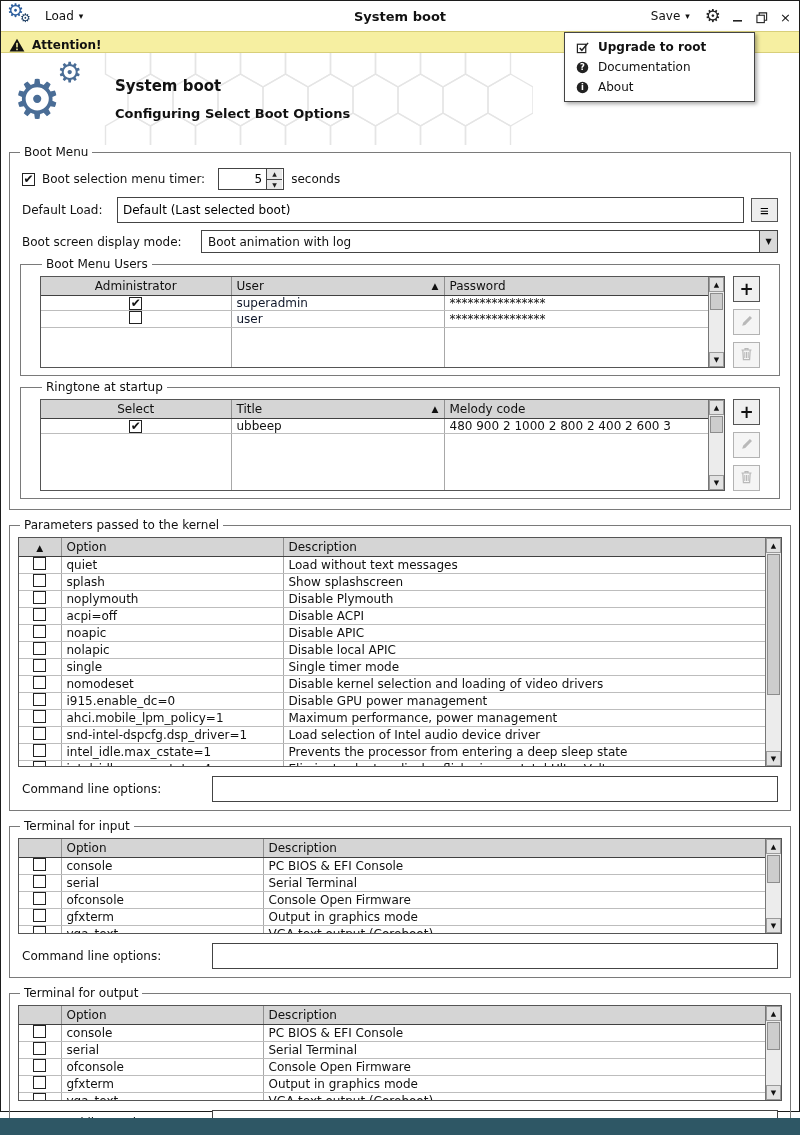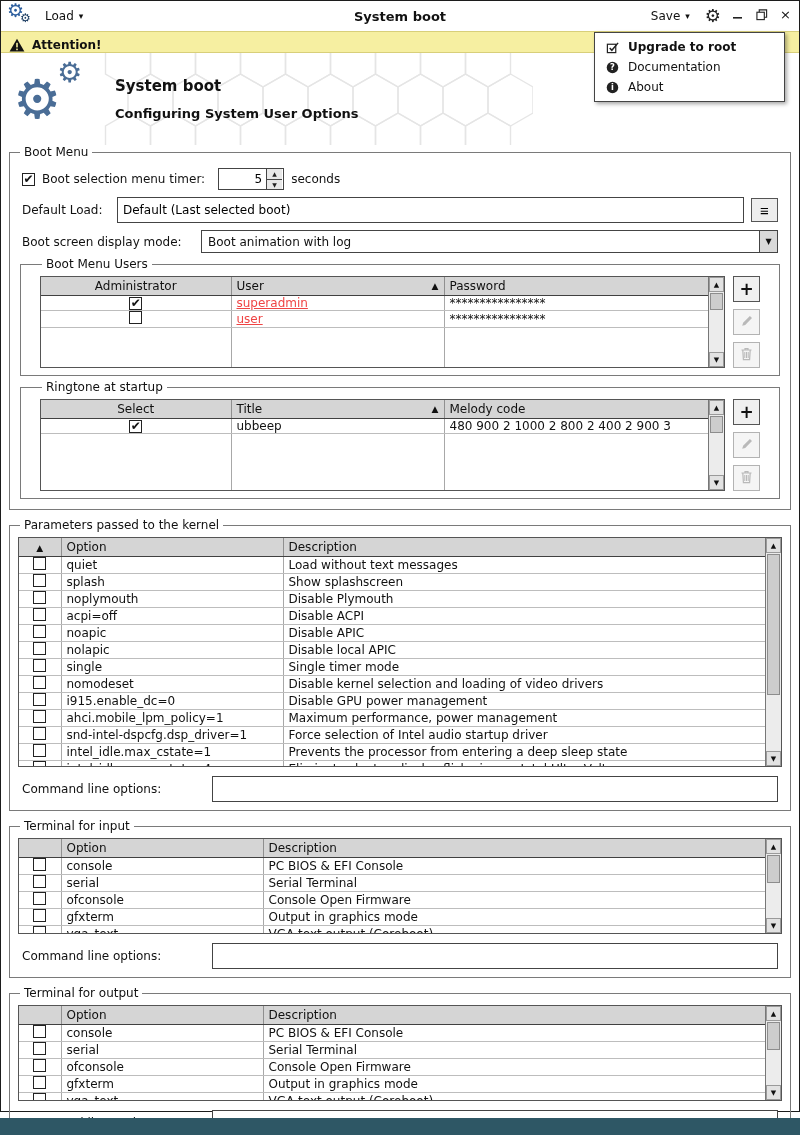--- a/index.html
+++ b/index.html
@@ -9,29 +9,29 @@
   .taskbar{position:absolute;left:0;bottom:0;width:800px;height:17px;background:#2e5765}
 
   
   .titlebar{flex:0 0 30px;display:flex;align-items:center;gap:4px;padding:0 6px;position:relative;background:#fff}
   .app-icon{position:relative;width:28px;height:26px;flex:0 0 28px}
   .app-icon .g1{position:absolute;left:0;top:-2px;font-size:19px;line-height:1;color:#2c5e9e}
   .app-icon .g2{position:absolute;left:13px;top:9px;font-size:12px;line-height:1;color:#14365c}
   .tb-btn{display:flex;align-items:center;gap:5px;padding:2px 6px;cursor:pointer}
   .car{font-size:9px}
   .tb-title{position:absolute;left:200px;right:200px;text-align:center;font-weight:bold;font-size:13px;pointer-events:none}
-  .tb-right{margin-left:auto;display:flex;align-items:flex-start;gap:9px}
+  .tb-right{margin-left:auto;display:flex;align-items:flex-end;gap:9px}
   .gear-btn{font-size:18px;line-height:1;color:#222;cursor:pointer}
   .win-btn{width:15px;height:15px;display:flex;align-items:center;justify-content:center;font-size:13px;cursor:pointer}
 
   
   .banner{flex:0 0 22px;background:#f6efa1;border-top:1px solid #d8cf7a;border-bottom:1px solid #d8cf7a;display:flex;align-items:flex-end;gap:7px;padding:0 8px;font-weight:bold}
 
   
-  .popup{position:absolute;left:593px;top:31px;width:191px;background:#fff;border:1px solid #444;box-shadow:2px 2px 4px rgba(0,0,0,.35);z-index:60;padding:4px 0}
+  .popup{position:absolute;left:563px;top:31px;width:191px;background:#fff;border:1px solid #444;box-shadow:2px 2px 4px rgba(0,0,0,.35);z-index:60;padding:4px 0}
   .menu-item{display:flex;align-items:center;gap:9px;padding:3px 10px;cursor:pointer}
   .menu-item.strong{font-weight:bold}
   .mi-icon{width:14px;height:14px;display:flex;align-items:center;justify-content:center}
 
   
   .page-header{flex:0 0 92px;position:relative;display:flex;align-items:center;padding:4px 12px;overflow:hidden}
   .hexes{position:absolute;left:102px;top:0;opacity:.5;pointer-events:none}
   .logo{position:relative;width:74px;height:80px;flex:0 0 74px}
   .logo .lg1{position:absolute;left:0;top:14px;font-size:54px;line-height:1;color:#4a6d96}
   .logo .lg2{position:absolute;left:44px;top:0;font-size:28px;line-height:1;color:#4a6d96}
@@ -70,21 +70,21 @@
   .h-kernel{height:230px}
   .h-term{height:96px}
   table.grid{border-collapse:collapse;table-layout:fixed;width:calc(100% - 16px);height:100%}
   .grid th{background:#d5d5d5;border-right:1px solid #8f8f8f;border-bottom:1px solid #404040;font-weight:normal;text-align:left;padding:1px 5px;height:18px;overflow:hidden;white-space:nowrap}
   .grid th.ctr,.grid td.ctr{text-align:center}
   .th-flex{display:flex;justify-content:space-between;align-items:center}
   .sort{font-size:9px}
   .grid td{border-right:1px solid #a8a8a8;border-bottom:1px solid #bdbdbd;padding:0 5px;height:15px;white-space:nowrap;overflow:hidden}
   .grid th:last-child,.grid td:last-child{border-right:none}
   .grid tr.filler td{border-bottom:none;height:auto}
-  .link{color:#ef4444;text-decoration:underline;cursor:pointer}
+  .link{color:#0f172a;cursor:pointer}
 
   .vscroll{position:absolute;top:0;right:0;bottom:0;width:16px;border-left:1px solid #777;background:#ececec;display:flex;flex-direction:column}
   .sb-btn{flex:0 0 15px;border:1px solid #9a9a9a;background:#e2e2e2;display:flex;align-items:center;justify-content:center;font-size:7px;color:#111;cursor:pointer}
   .sb-track{flex:1;position:relative;margin:1px}
   .sb-thumb{position:absolute;left:0;right:0;top:0;background:#cdcdcd;border:1px solid #8d8d8d;cursor:grab}
 
   .btncol{display:flex;flex-direction:column;gap:7px;flex:0 0 27px}
   .act{width:27px;height:26px;border:1px solid #555;background:#f0f0f0;display:flex;align-items:center;justify-content:center;font-size:17px;font-weight:bold;padding:0;font-family:inherit;cursor:pointer;color:#111}
   .act.disabled{border-color:#b3b3b3;background:#f5f5f5;cursor:default}
 
@@ -198,21 +198,21 @@
         <use href="#hex" x="295" y="86"></use>
         <use href="#hex" x="340" y="86"></use>
         <use href="#hex" x="385" y="86"></use>
     </svg>
     <div class="logo">
       <span class="lg1">⚙</span>
       <span class="lg2">⚙</span>
     </div>
     <div class="head-text">
       <div class="h-title">System boot</div>
-      <div class="h-sub">Configuring System User Options</div>
+      <div class="h-sub">Configuring Select Boot Options</div>
     </div>
   </div>
 
   <fieldset class="fs">
     <legend>Boot Menu</legend>
 
     <div class="row">
       <span class="cb checked">✔</span>
       <span class="lbl">Boot selection menu timer:</span>
       <div class="spin">
@@ -327,21 +327,21 @@
                       <span class="sort">▲</span>
                     </span>
                   </th>
               <th>Melody code</th>
             </tr>
               </thead>
             <tbody id="ringtone-rows">
                 <tr>
                   <td class="ctr"><span class="cb checked">✔</span></td>
                   <td>ubbeep</td>
-                  <td>480 900 2 1000 2 800 2 400 2 900 3</td>
+                  <td>480 900 2 1000 2 800 2 400 2 600 3</td>
                 </tr>
                 <tr class="filler">
                   <td></td>
                   <td></td>
                   <td></td>
                 </tr>
               </tbody>
           </table>
           <div class="vscroll">
               <div class="sb-btn">▲</div>
@@ -434,21 +434,21 @@
               <td>Disable GPU power management</td>
             </tr>
             <tr>
               <td class="ctr"><span class="cb"></span></td>
               <td>ahci.mobile_lpm_policy=1</td>
               <td>Maximum performance, power management</td>
             </tr>
             <tr>
               <td class="ctr"><span class="cb"></span></td>
               <td>snd-intel-dspcfg.dsp_driver=1</td>
-              <td>Force selection of Intel audio startup driver</td>
+              <td>Load selection of Intel audio device driver</td>
             </tr>
             <tr>
               <td class="ctr"><span class="cb"></span></td>
               <td>intel_idle.max_cstate=1</td>
               <td>Prevents the processor from entering a deep sleep state</td>
             </tr>
             <tr>
               <td class="ctr"><span class="cb"></span></td>
               <td>intel_idle.max_cstate=4</td>
               <td>Eliminates laptop display flickering on Intel Ultra Voltage processors</td>

